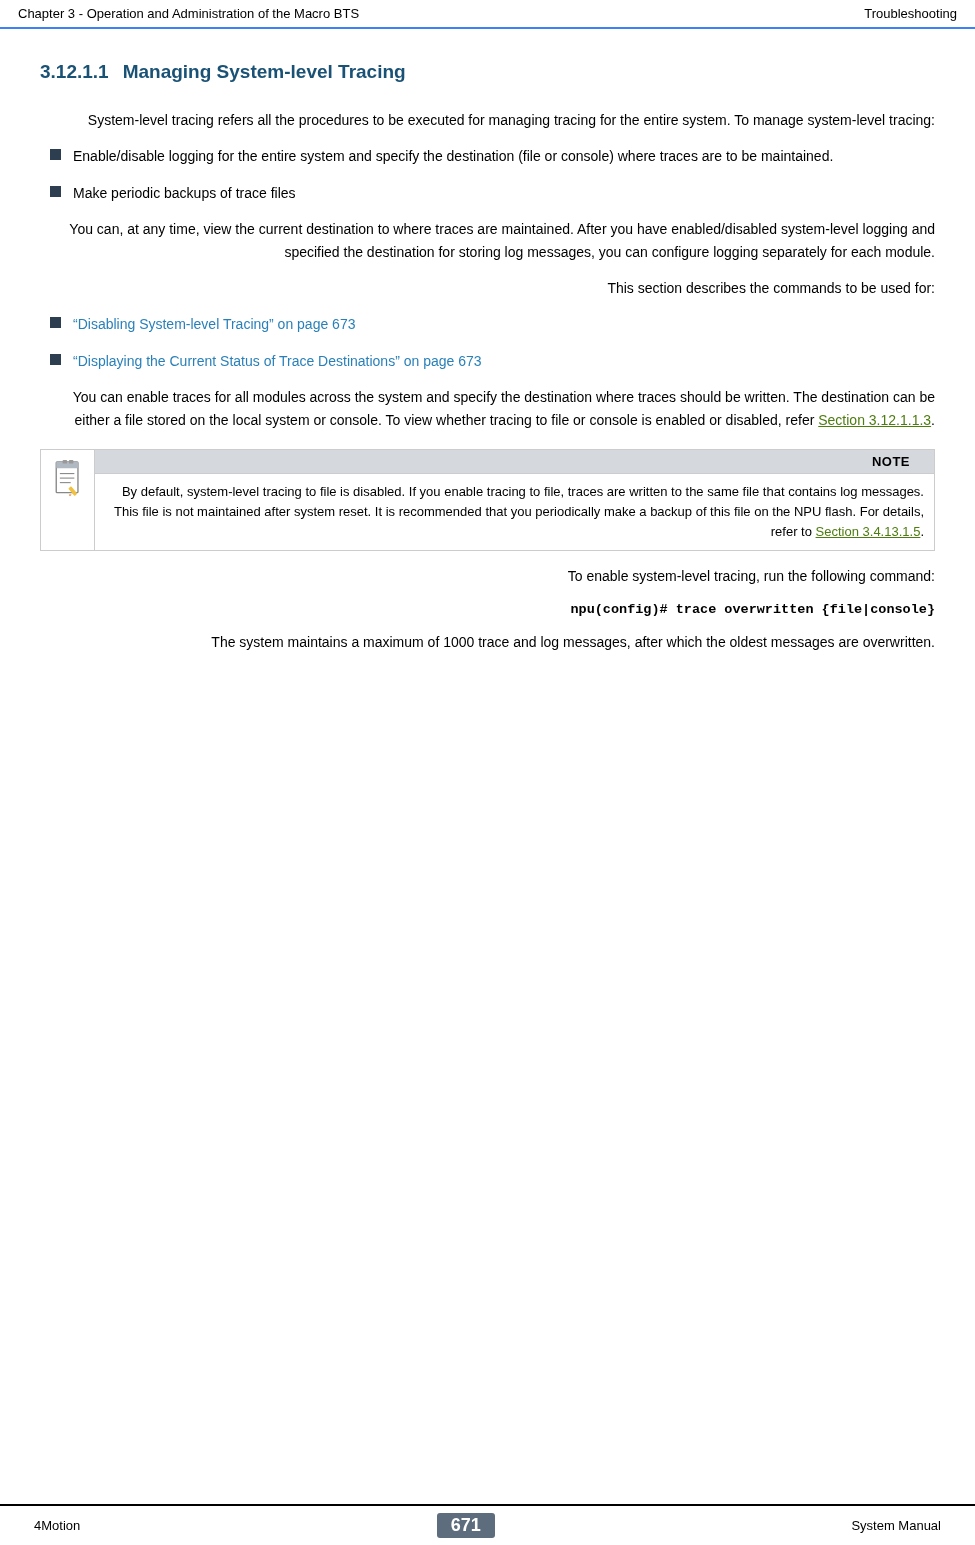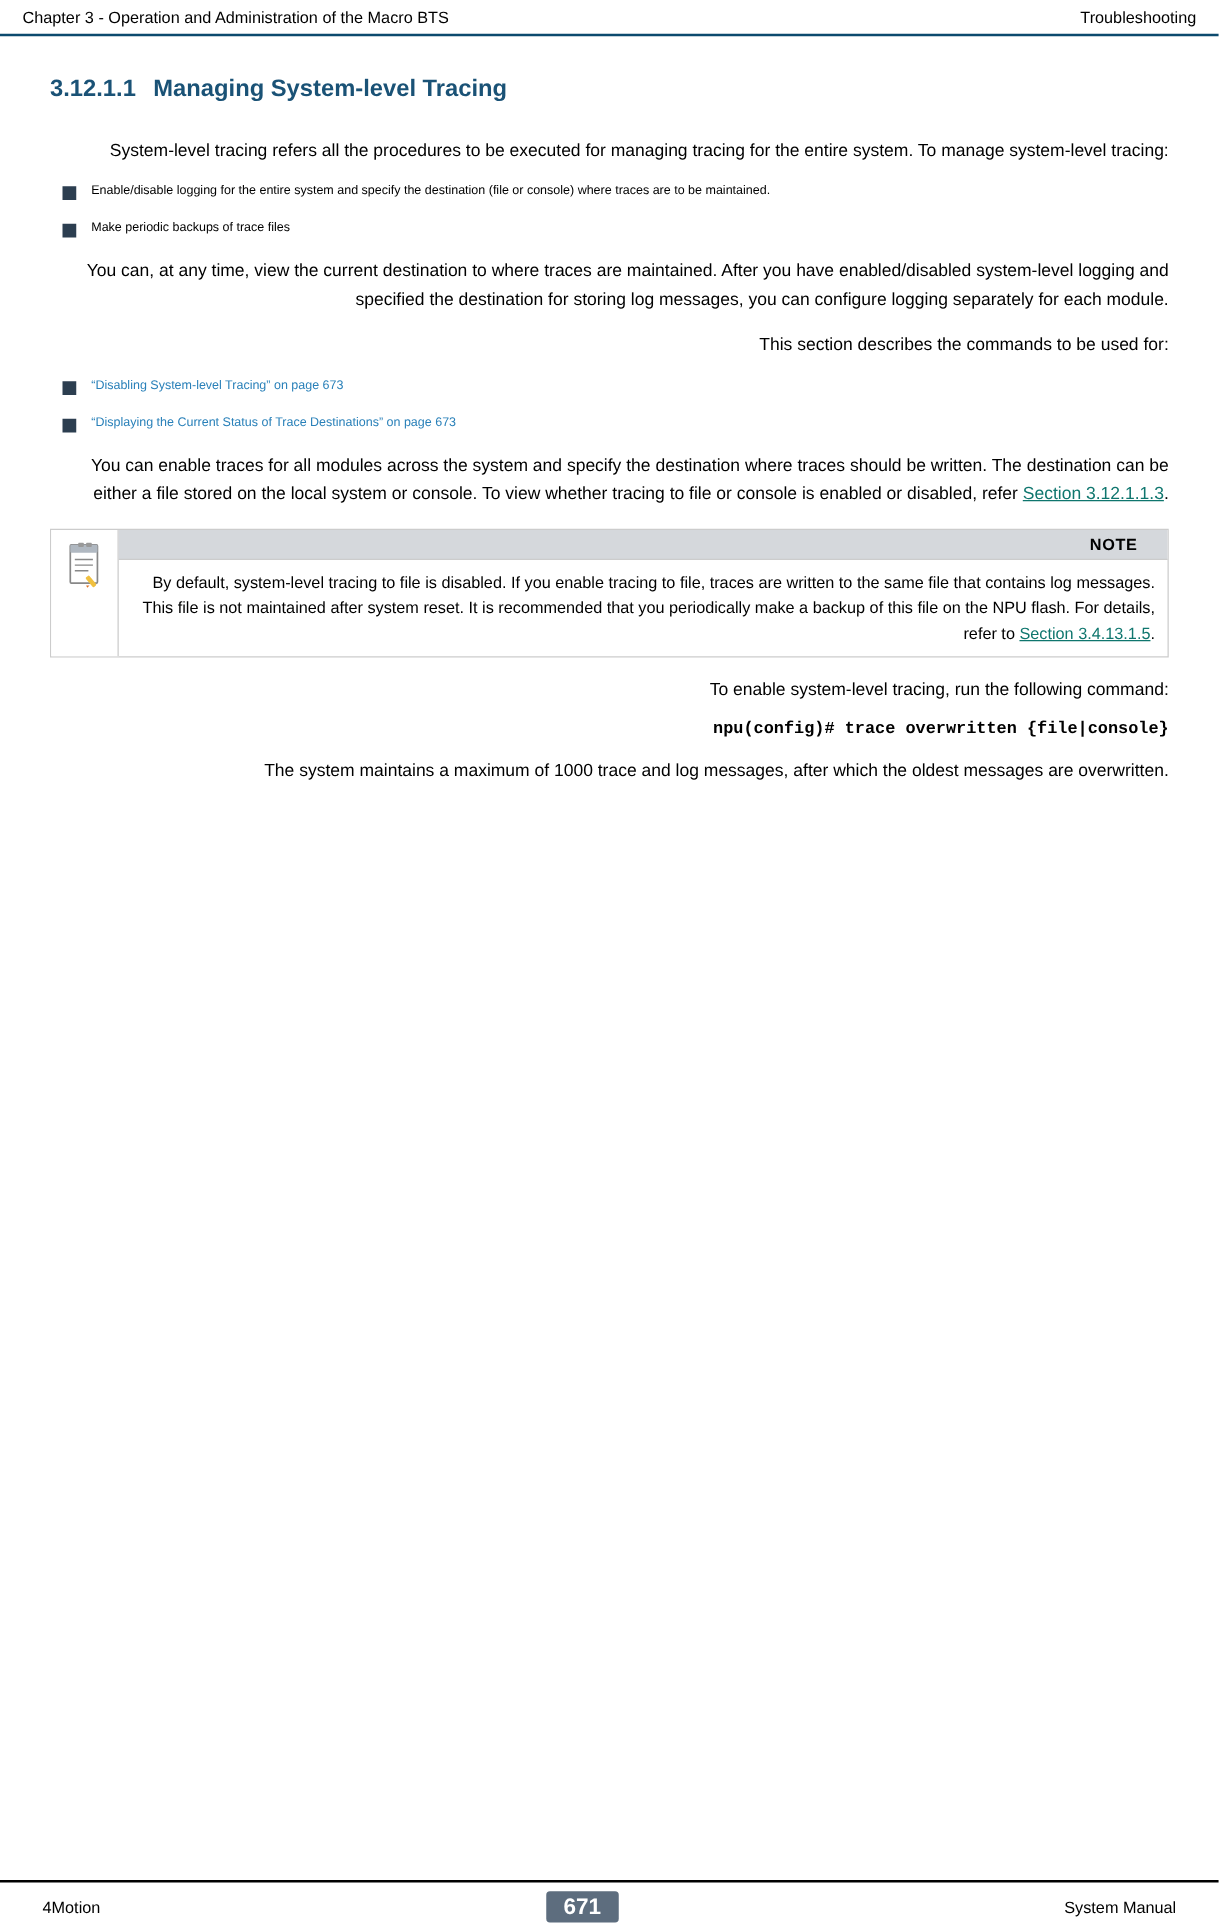--- a/index.html
+++ b/index.html
@@ -10,21 +10,21 @@
       background: #fff;
       width: 975px;
       min-height: 1545px;
       display: flex;
       flex-direction: column;
     }
 
     .top-bar {
       display: flex;
       justify-content: space-between;
-      border-bottom: 2px solid #0c4a6e;
+      border-bottom: 2px solid #3b82f6;
       padding: 6px 18px 6px 18px;
       font-size: 13px;
     }
 
     .content {
       flex: 1;
       padding: 24px 40px 0 40px;
       text-align: right;
     }
 
@@ -59,21 +59,21 @@
     }
     .bullet-square {
       width: 11px;
       height: 11px;
       background: #2c3e50;
       margin-top: 4px;
       margin-right: 12px;
       flex-shrink: 0;
     }
     .bullet-text {
-      font-size: 10px;
+      font-size: 14px;
       line-height: 1.6;
       color: #000;
     }
     .link-text {
       color: #2980b9;
       text-decoration: none;
     }
 
     .note-box {
       border: 1px solid #ccc;
@@ -156,21 +156,21 @@
       align-items: baseline;
       gap: 14px;
       margin-bottom: 12px;
       margin-top: 20px;
     }
     .heading-row-first {
       margin-top: 4px;
     }
 
     .ref-link {
-      color: #0f766e;
+      color: #4d7c0f;
     }
   </style>
 </head>
 <body>
 
 <div class="top-bar">
   <span>Chapter 3 - Operation and Administration of the Macro BTS</span>
   <span>Troubleshooting</span>
 </div>
 

